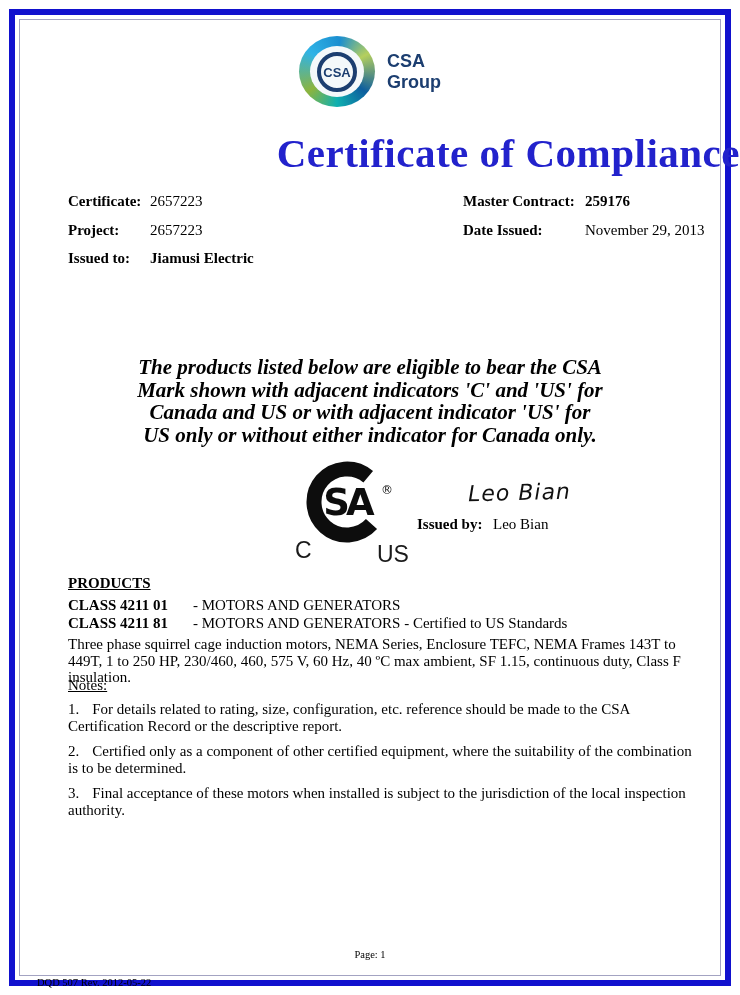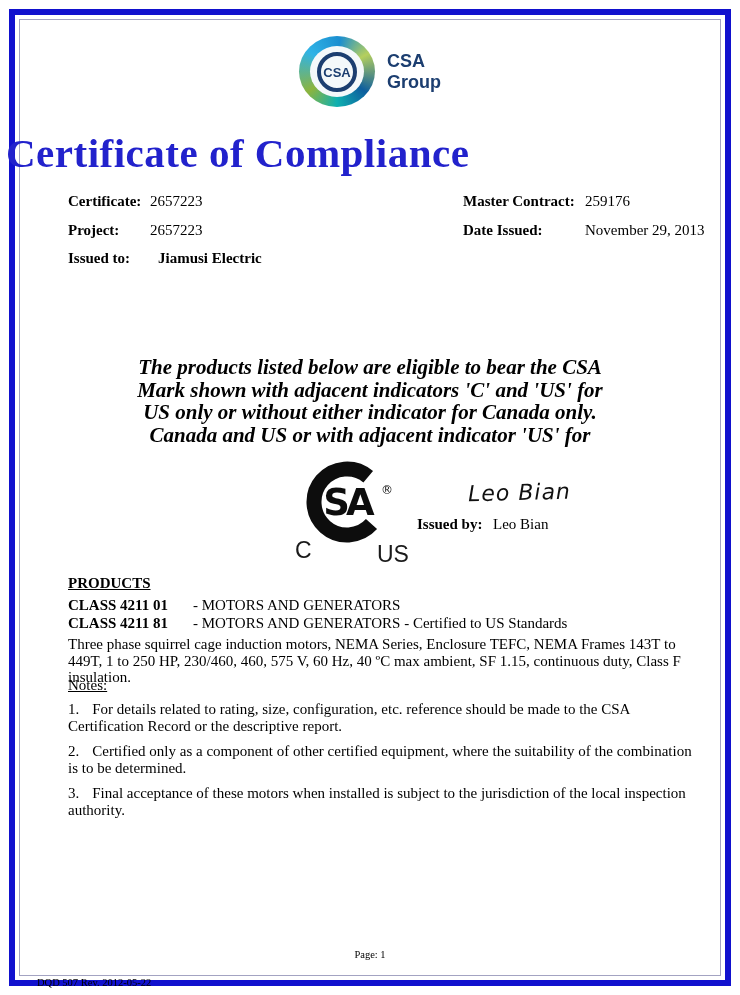--- a/index.html
+++ b/index.html
@@ -57,21 +57,21 @@
     font-weight: bold;
     font-size: 18px;
     line-height: 21px;
     color: #1c3e70;
   }
 
   
   .title {
     position: absolute;
     top: 129px; left: 6px; right: 0;
-    text-align: left;
+    text-align: right;
     font-size: 41px;
     font-weight: bold;
     color: #2222cc;
     letter-spacing: 0.5px;
   }
 
   
   .abs { position: absolute; font-size: 15px; line-height: 18px; }
   .b { font-weight: bold; }
 
@@ -153,36 +153,36 @@
       <div>CSA</div>
       <div>Group</div>
     </div>
   </div>
 
   <div class="title">Certificate of Compliance</div>
 
   <div class="abs b" style="left:68px; top:192px;">Certificate:</div>
   <div class="abs" style="left:150px; top:192px;">2657223</div>
   <div class="abs b" style="left:463px; top:192px;">Master Contract:</div>
-  <div class="abs" style="left:585px; top:192px;">259176</div>
+  <div class="abs" style="left:585px; top:192px;font-weight:bold;">259176</div>
 
   <div class="abs b" style="left:68px; top:221px;">Project:</div>
   <div class="abs" style="left:150px; top:221px;">2657223</div>
   <div class="abs b" style="left:463px; top:221px;">Date Issued:</div>
   <div class="abs" style="left:585px; top:221px;">November 29, 2013</div>
 
   <div class="abs b" style="left:68px; top:249px;">Issued to:</div>
-  <div class="abs b" style="left:158px; top:249px;text-align:center;">Jiamusi Electric</div>
+  <div class="abs b" style="left:150px; top:249px;text-align:center;">Jiamusi Electric</div>
 
 
   <div class="eligibility">
     <div>The products listed below are eligible to bear the CSA</div>
     <div>Mark shown with adjacent indicators 'C' and 'US' for</div>
+    <div>Canada and US or with adjacent indicator 'US' for</div>
     <div>US only or without either indicator for Canada only.</div>
-    <div>Canada and US or with adjacent indicator 'US' for</div>
   </div>
 
   <div class="csa-mark">
     <svg width="132" height="108" viewBox="0 0 132 108">
       <path d="M 85.2 17.7 A 33 33 0 1 0 88.5 65.1" fill="none" stroke="#0d0d0d" stroke-width="15"></path>
       <text x="64" y="56" text-anchor="middle" font-family="DejaVu Sans, sans-serif" font-size="37" font-weight="bold" letter-spacing="-4" fill="#0d0d0d">SA</text>
       <text x="104" y="35" text-anchor="middle" font-family="DejaVu Sans, sans-serif" font-size="12" fill="#0d0d0d">®</text>
       <text x="12" y="99" font-family="Liberation Sans, sans-serif" font-size="23" fill="#1a1a1a">C</text>
       <text x="94" y="103" font-family="Liberation Sans, sans-serif" font-size="23" fill="#1a1a1a">US</text>
     </svg>

